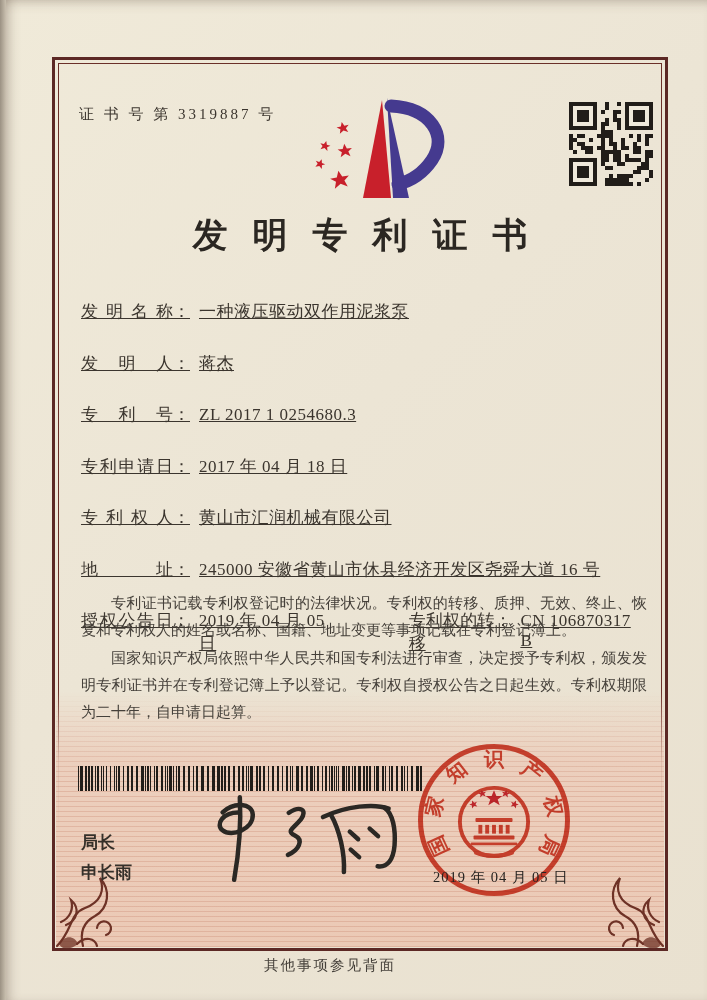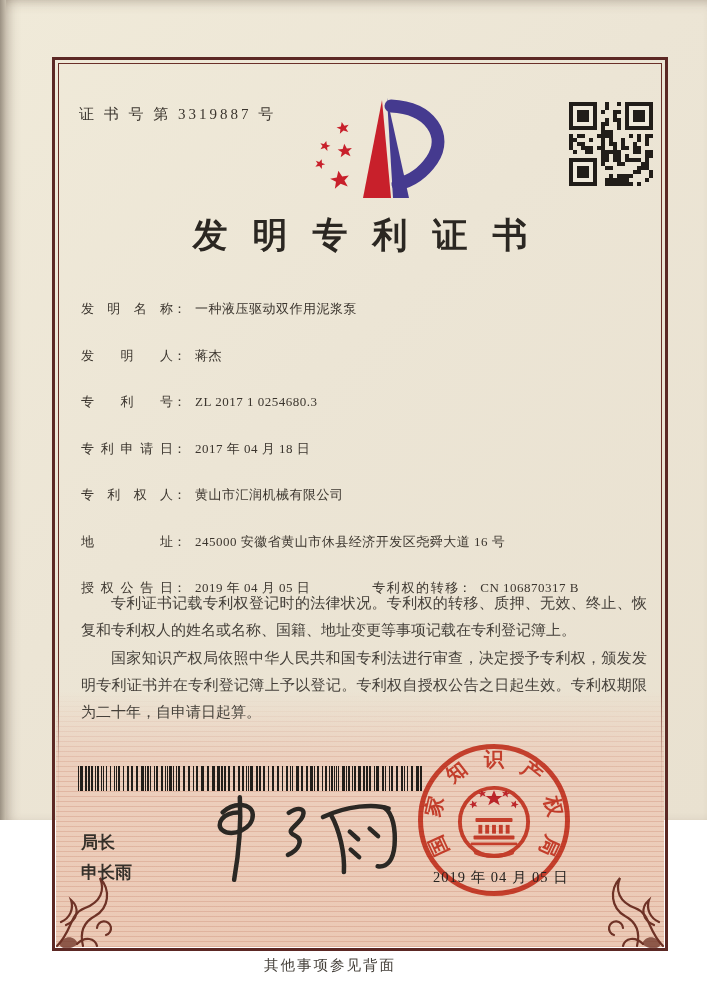--- a/index.html
+++ b/index.html
@@ -1,17 +1,17 @@
 <!DOCTYPE html>
 <html><head>
 <meta charset="utf-8">
 <style>
   html,body{margin:0;padding:0;width:707px;height:1000px;overflow:hidden;
     font-family:"Liberation Serif","DejaVu Serif",serif;}
-  .paper{position:relative;width:707px;height:820px;
+  .paper{position:relative;width:707px;height:1000px;
     background:
       linear-gradient(135deg,#f0ead9 0%,#ece5d5 45%,#e9e1d0 100%);
     box-shadow:inset 14px 0 14px -8px rgba(70,50,40,.45),
                inset 0 10px 12px -8px rgba(90,70,55,.25);}
   .photo-edge{position:absolute;left:0;top:0;bottom:0;width:6px;
     background:linear-gradient(90deg,#9b9183,#c9c0af);}
   
   .frame{position:absolute;left:52px;top:57px;width:610px;height:888px;
     border:3px solid #5c2824;}
   .frame-inner{position:absolute;left:3px;top:3px;right:3px;bottom:3px;
@@ -27,21 +27,21 @@
   .flourish.left{left:-2px;}
   .flourish.right{right:-2px;transform:scaleX(-1);}
   
   .cert-no{position:absolute;left:24px;top:45px;font-size:15px;letter-spacing:3px;color:#3b352e;}
   .logo{position:absolute;left:250px;top:28px;width:150px;height:118px;}
   .qr{position:absolute;left:514px;top:42px;width:88px;height:88px;}
   .title{position:absolute;left:0;right:0;top:152px;text-align:center;
     font-size:35px;font-weight:bold;color:#2b2722;letter-spacing:25px;padding-left:25px;}
   
   .fields{position:absolute;left:26px;top:240px;width:566px;color:#3b352e;}
-  .frow{display:flex;align-items:baseline;margin-bottom:28.5px;font-size:13px;}
+  .frow{display:flex;align-items:baseline;margin-bottom:28.5px;font-size:17px;text-decoration:underline;}
   .frow .lab{display:inline-block;width:92px;text-align:justify;text-align-last:justify;}
   .frow .colon{margin-right:9px;}
   .frow .val{letter-spacing:.5px;}
   .grant-row{display:flex;}
   .grant-row .pair2{margin-left:62px;display:flex;align-items:baseline;}
   .grant-row .pair2 .lab{width:86px;}
   
   .body-text{position:absolute;left:26px;top:530px;width:566px;
     font-size:15px;line-height:1.82;color:#45403a;text-align:justify;}
   .body-text p{margin:0;text-indent:2em;}

